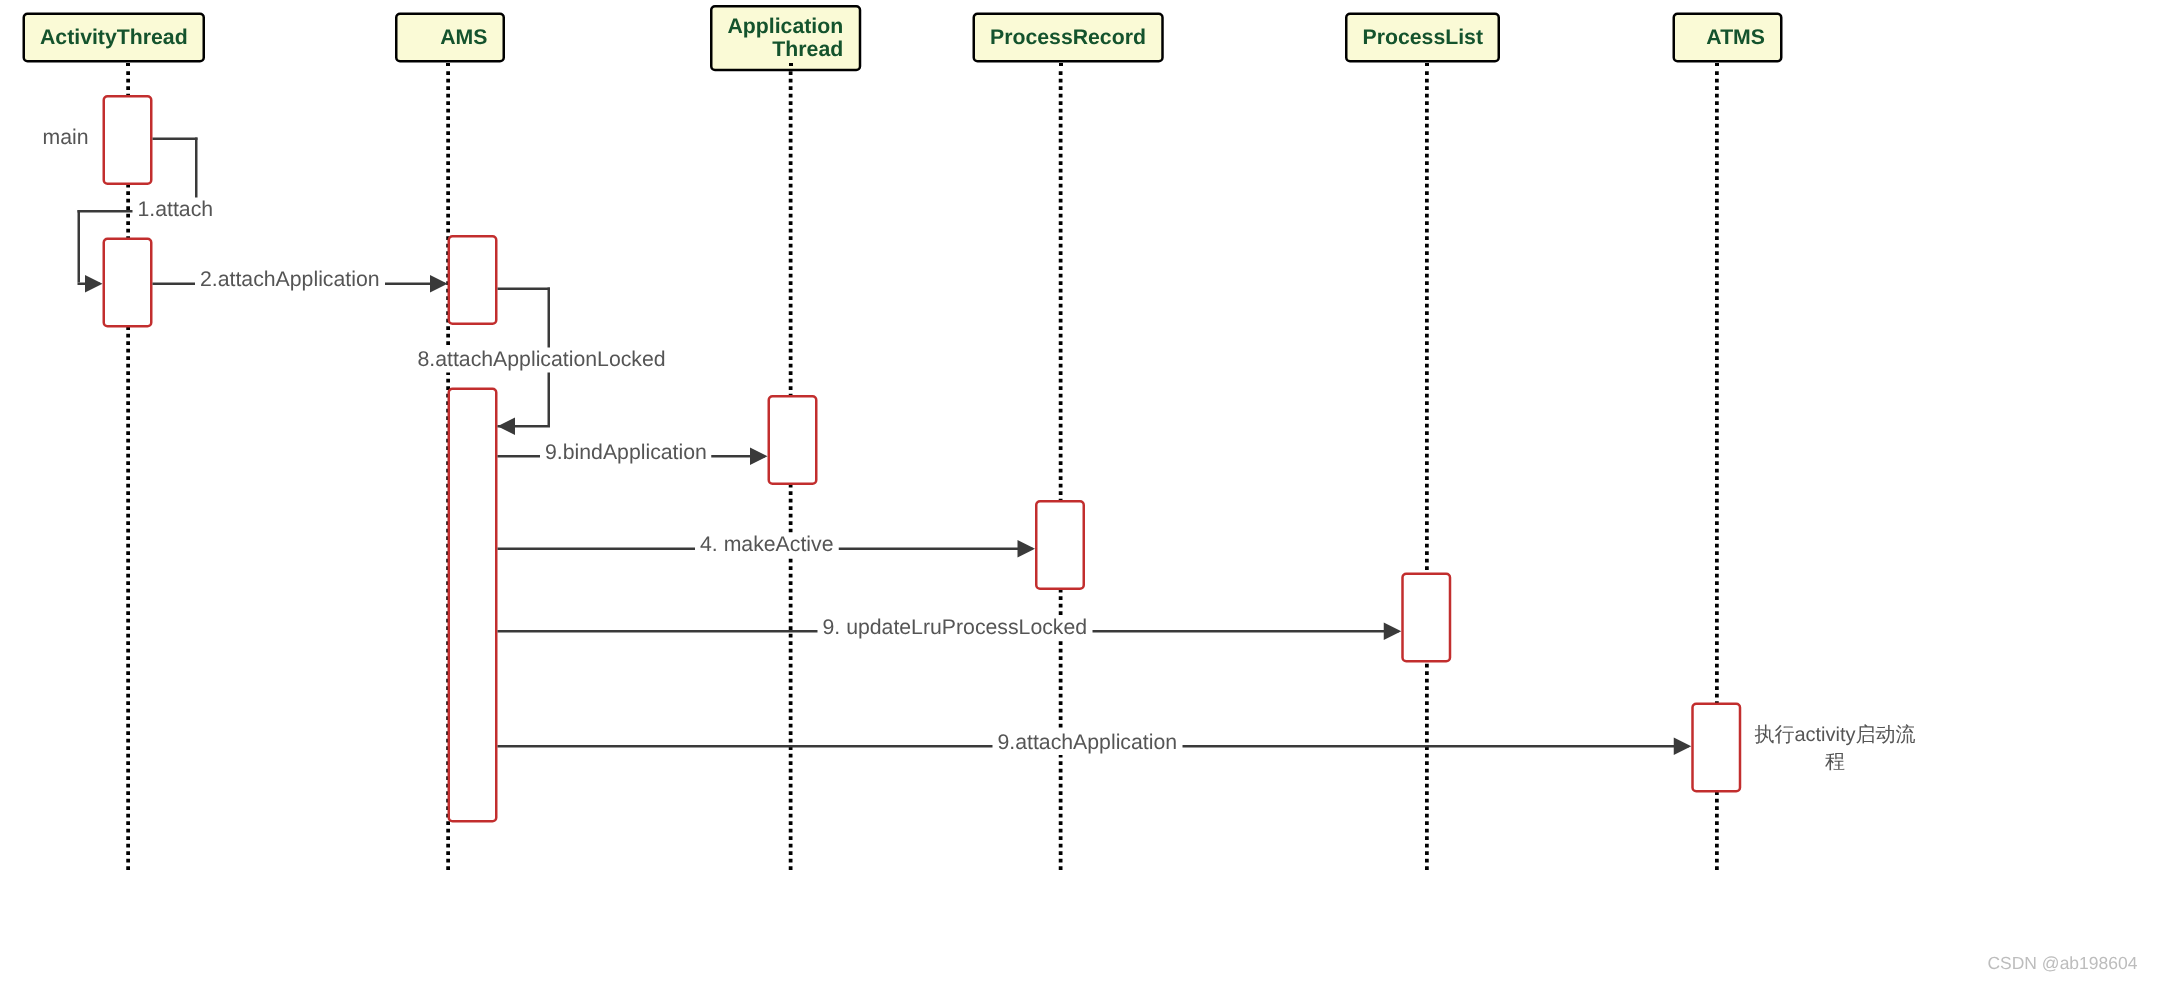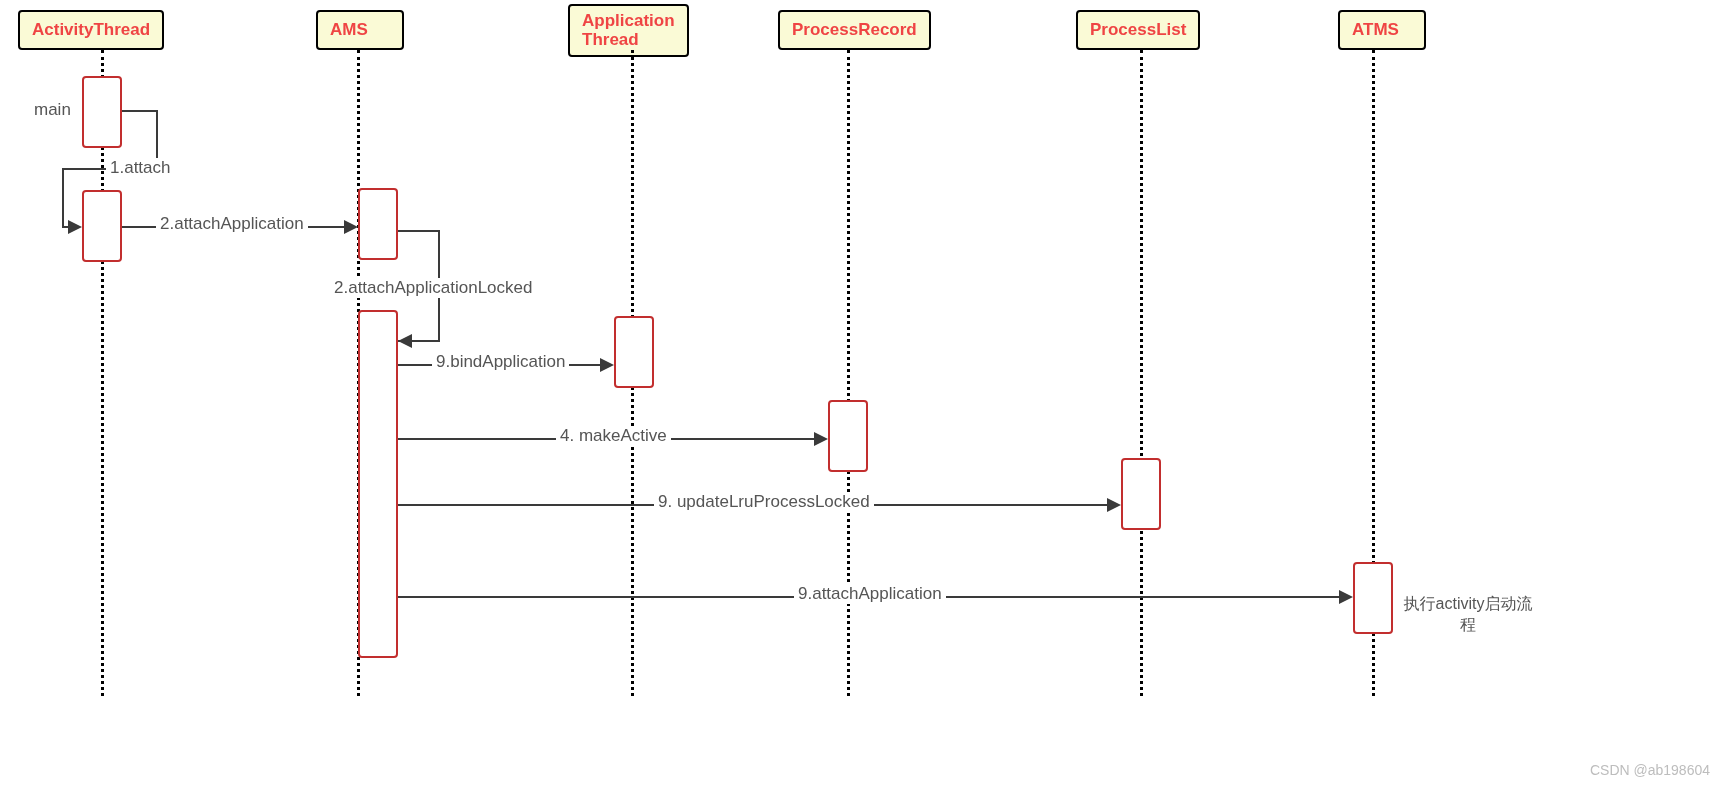--- a/index.html
+++ b/index.html
@@ -1,17 +1,17 @@
 <!DOCTYPE html>
 <html><head>
 <meta charset="utf-8">
 <style>
   html,body{margin:0;padding:0;background:#fff;font-family:Arial,"Microsoft YaHei",sans-serif;font-size:17px;color:#4f4f4f;}
   .stage{position:relative;width:1730px;height:786px;}
-  .participant{position:absolute;top:10px;background:#fafad6;border:2px solid #000;border-radius:4px;padding:6px 12px;font-weight:bold;color:#ef4444;text-align:left;min-width:60px;white-space:nowrap;}
+  .participant{position:absolute;top:10px;background:#fafad6;border:2px solid #000;border-radius:4px;padding:6px 12px;font-weight:bold;color:#14532d;text-align:right;min-width:60px;white-space:nowrap;}
   .participant.two-line{line-height:1.1;}
   .lifeline{position:absolute;top:50px;bottom:90px;width:0;border-left:3px dotted #000;}
   .activation{position:absolute;width:40px;background:#fff;border:2px solid #c22e2e;border-radius:4px;box-sizing:border-box;}
   .hline{position:absolute;height:2px;background:#3a3a3a;}
   .vline{position:absolute;width:2px;background:#3a3a3a;}
   .arrow-r{position:absolute;width:0;height:0;border-top:7px solid transparent;border-bottom:7px solid transparent;border-left:14px solid #3a3a3a;transform:translate(-14px,-7px);}
   .arrow-l{position:absolute;width:0;height:0;border-top:7px solid transparent;border-bottom:7px solid transparent;border-right:14px solid #3a3a3a;transform:translate(0,-7px);}
   .label{position:absolute;background:#fff;padding:0 4px;white-space:nowrap;color:#555;}
   .note{position:absolute;width:140px;text-align:center;color:#555;font-size:16px;}
   .watermark{position:absolute;right:20px;bottom:8px;color:#bdbdbd;font-size:14px;}
@@ -55,34 +55,34 @@
   <div class="label" style="left:66px;top:158px;margin-left:40px;">1.attach</div>
 
   <div class="hline" style="left:122px;top:226px;width:234px;"></div>
   <div class="arrow-r" style="left:358px;top:227px;"></div>
   <div class="label" style="left:156px;top:214px;">2.attachApplication</div>
 
   <div class="hline" style="left:398px;top:230px;width:42px;"></div>
   <div class="vline" style="left:438px;top:230px;height:110px;"></div>
   <div class="hline" style="left:398px;top:340px;width:42px;"></div>
   <div class="arrow-l" style="left:398px;top:341px;"></div>
-  <div class="label" style="left:330px;top:278px;">2.attachApplicationLocked</div>
+  <div class="label" style="left:330px;top:278px;">8.attachApplicationLocked</div>
 
   <div class="hline" style="left:398px;top:364px;width:214px;"></div>
   <div class="arrow-r" style="left:614px;top:365px;"></div>
   <div class="label" style="left:432px;top:352px;">9.bindApplication</div>
 
   <div class="hline" style="left:398px;top:438px;width:428px;"></div>
   <div class="arrow-r" style="left:828px;top:439px;"></div>
   <div class="label" style="left:556px;top:426px;">4. makeActive</div>
 
   <div class="hline" style="left:398px;top:504px;width:721px;"></div>
   <div class="arrow-r" style="left:1121px;top:505px;"></div>
   <div class="label" style="left:654px;top:492px;">9. updateLruProcessLocked</div>
 
   <div class="hline" style="left:398px;top:596px;width:953px;"></div>
   <div class="arrow-r" style="left:1353px;top:597px;"></div>
   <div class="label" style="left:794px;top:584px;">9.attachApplication</div>
 
-  <div class="note" style="left:1398px;top:578px;margin-top:16px;">执行activity启动流程</div>
+  <div class="note" style="left:1398px;top:578px;">执行activity启动流程</div>
 
   <div class="watermark">CSDN @ab198604</div>
 </div>
 
 </body></html>

